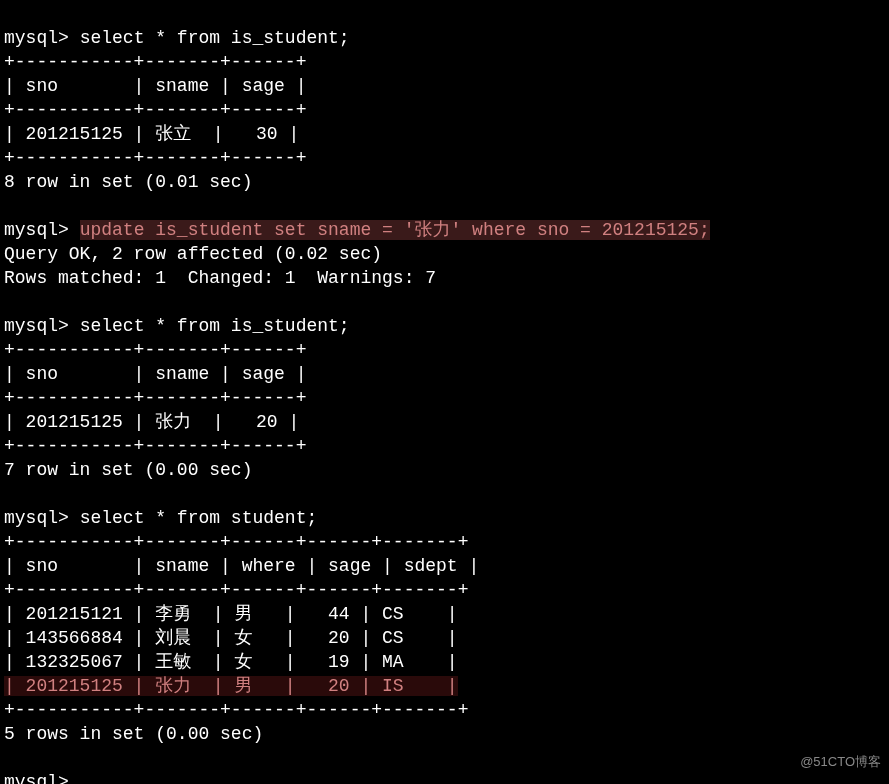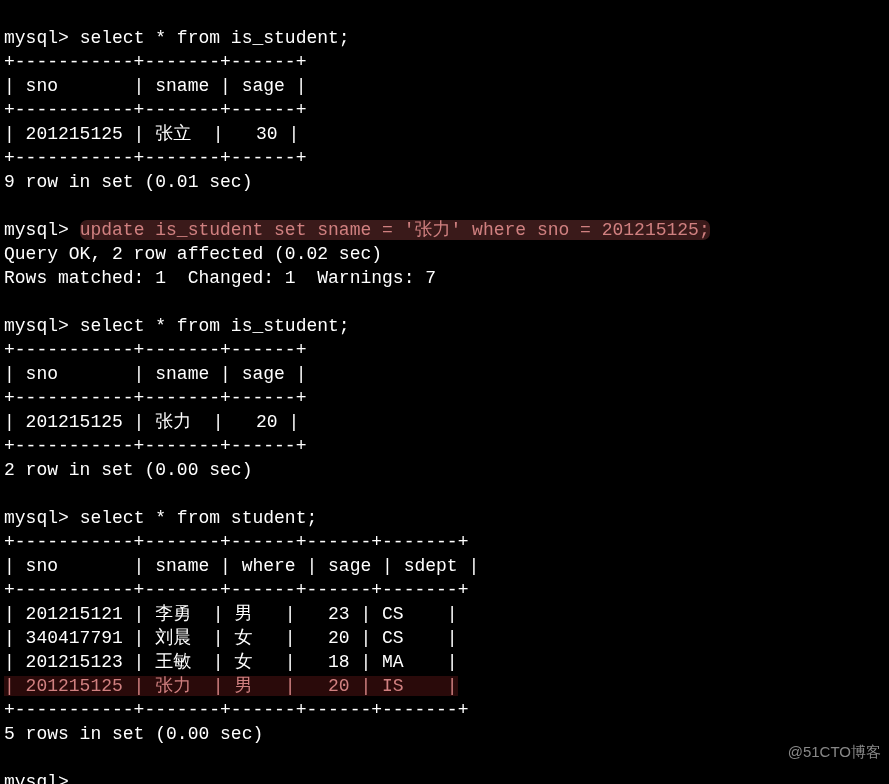--- a/index.html
+++ b/index.html
@@ -14,66 +14,65 @@
     line-height: 24px;
     overflow: hidden;
   }
   .terminal {
     padding: 2px 4px;
     white-space: pre;
   }
   .cmd-highlight {
     color: #d08080;
     background: #3a1a1a;
-    border-radius: 7px;
   }
   .row-highlight {
     color: #d08080;
     background: #2a0a0a;
   }
   .watermark {
     position: absolute;
     right: 8px;
-    bottom: 20px;
+    bottom: 10px;
     color: #888888;
-    font-size: 15px;
+    font-size: 13px;
     font-family: sans-serif;
   }
 </style>
 </head>
 <body>
 
 <div class="terminal">
 <span><span>mysql&gt;</span> </span><span>select * from is_student;</span>
 <span>+-----------+-------+------+</span>
 <span>| sno       | sname | sage |</span>
 <span>+-----------+-------+------+</span>
 <span>| 201215125 | 张立  |   30 |</span>
 <span>+-----------+-------+------+</span>
-<span>9 row in set (0.01 sec)</span>
+<span>8 row in set (0.01 sec)</span>
 
 <span><span>mysql&gt;</span> </span><span class="cmd-highlight">update is_student set sname = '张力' where sno = 201215125;</span>
 <span>Query OK, 2 row affected (0.02 sec)</span>
 <span>Rows matched: 1  Changed: 1  Warnings: 7</span>
 
 <span><span>mysql&gt;</span> </span><span>select * from is_student;</span>
 <span>+-----------+-------+------+</span>
 <span>| sno       | sname | sage |</span>
 <span>+-----------+-------+------+</span>
 <span>| 201215125 | 张力  |   20 |</span>
 <span>+-----------+-------+------+</span>
-<span>2 row in set (0.00 sec)</span>
+<span>7 row in set (0.00 sec)</span>
 
 <span><span>mysql&gt;</span> </span><span>select * from student;</span>
 <span>+-----------+-------+------+------+-------+</span>
 <span>| sno       | sname | where | sage | sdept |</span>
 <span>+-----------+-------+------+------+-------+</span>
-<span>| 201215121 | 李勇  | 男   |   23 | CS    |</span>
-<span>| 340417791 | 刘晨  | 女   |   20 | CS    |</span>
-<span>| 201215123 | 王敏  | 女   |   18 | MA    |</span>
+<span>| 201215121 | 李勇  | 男   |   44 | CS    |</span>
+<span>| 143566884 | 刘晨  | 女   |   20 | CS    |</span>
+<span>| 132325067 | 王敏  | 女   |   19 | MA    |</span>
 <span class="row-highlight">| 201215125 | 张力  | 男   |   20 | IS    |</span>
 <span>+-----------+-------+------+------+-------+</span>
 <span>5 rows in set (0.00 sec)</span>
 
 <span>mysql&gt;</span>
 </div>
 
 <div class="watermark">@51CTO博客</div>
 
 </body></html>

